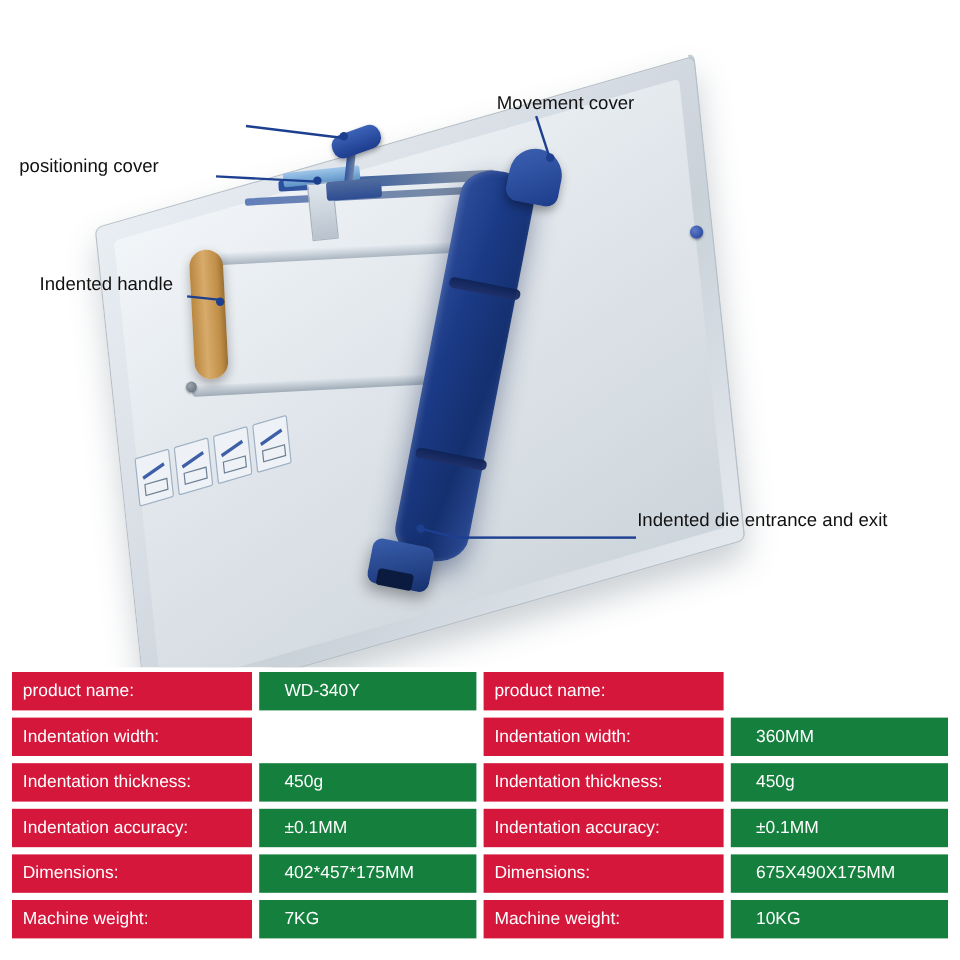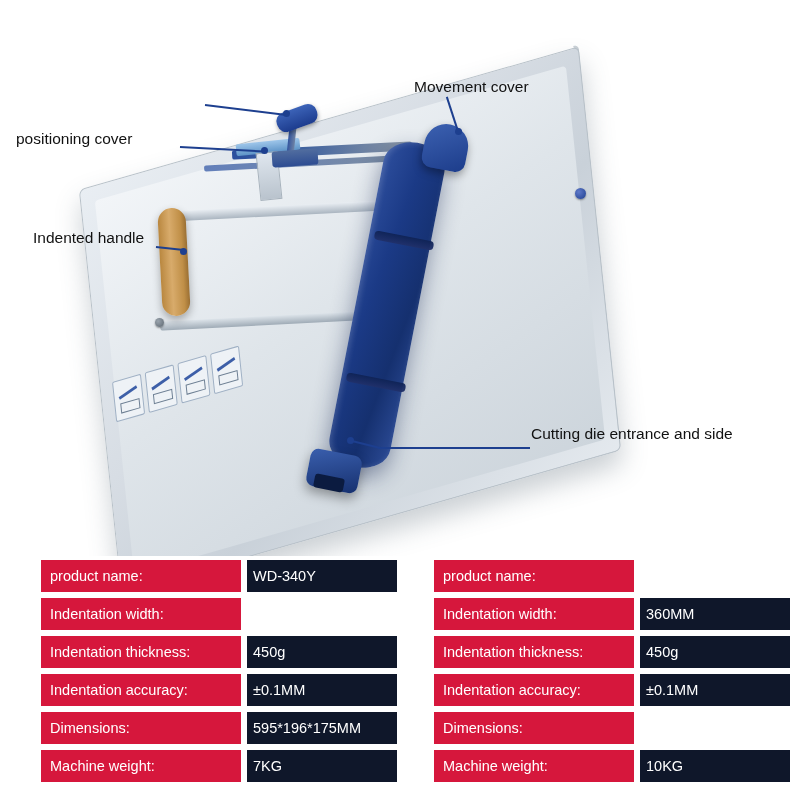--- a/index.html
+++ b/index.html
@@ -270,44 +270,43 @@
     height: 244px;
     display: flex;
     gap: 6px;
     padding: 4px 10px 8px 10px;
   }
   .spec-table {
     flex: 1;
     display: flex;
     flex-direction: column;
     gap: 6px;
-    margin-left: 31px;
   }
   .spec-row {
     display: flex;
     gap: 6px;
     height: 32px;
   }
   .spec-key {
     width: 200px;
     background: #d6173c;
     color: #ffffff;
     font-size: 14.5px;
     display: flex;
     align-items: center;
     padding-left: 9px;
   }
   .spec-val {
     flex: 1;
-    background: #0f172a;
+    background: #15803d;
     color: #ffffff;
     font-size: 14.5px;
     display: flex;
     align-items: center;
-    padding-left: 6px;
+    padding-left: 21px;
   }
 </style>
 </head>
 <body>
 
 <div id="page">
 
   <div class="photo">
 
     <div class="plate-edge"></div>
@@ -354,21 +353,21 @@
     <div class="dot" style="left:261px; top:147px;"></div>
 
     <div class="callout" style="left:20px; top:229px;margin-left:13px;">Indented handle</div>
     <div class="leader" style="left:156px; top:246px; width:28px; transform:rotate(6deg);"></div>
     <div class="dot" style="left:180px; top:248px;"></div>
 
     <div class="callout" style="left:414px; top:78px;">Movement cover</div>
     <div class="leader" style="left:447px; top:96px; width:36px; transform:rotate(72deg);"></div>
     <div class="dot" style="left:455px; top:128px;"></div>
 
-    <div class="callout" style="left:531px; top:425px;">Cutting die entrance and side</div>
+    <div class="callout" style="left:531px; top:425px;">Indented die entrance and exit</div>
     <div class="leader" style="left:378px; top:447px; width:152px; transform:rotate(0deg);"></div>
     <div class="leader" style="left:352px; top:440px; width:30px; transform:rotate(14deg);"></div>
     <div class="dot" style="left:347px; top:437px;"></div>
   </div>
 
   <div class="tables">
 
     <div class="spec-table">
       <div class="spec-row">
         <div class="spec-key">product name:</div>
@@ -380,21 +379,21 @@
       <div class="spec-row">
         <div class="spec-key">Indentation thickness:</div>
         <div class="spec-val">450g</div>
       </div>
       <div class="spec-row">
         <div class="spec-key">Indentation accuracy:</div>
         <div class="spec-val">±0.1MM</div>
       </div>
       <div class="spec-row">
         <div class="spec-key">Dimensions:</div>
-        <div class="spec-val">595*196*175MM</div>
+        <div class="spec-val">402*457*175MM</div>
       </div>
       <div class="spec-row">
         <div class="spec-key">Machine weight:</div>
         <div class="spec-val">7KG</div>
       </div>
     </div>
 
     <div class="spec-table">
       <div class="spec-row">
         <div class="spec-key">product name:</div>
@@ -406,20 +405,21 @@
       <div class="spec-row">
         <div class="spec-key">Indentation thickness:</div>
         <div class="spec-val">450g</div>
       </div>
       <div class="spec-row">
         <div class="spec-key">Indentation accuracy:</div>
         <div class="spec-val">±0.1MM</div>
       </div>
       <div class="spec-row">
         <div class="spec-key">Dimensions:</div>
+        <div class="spec-val">675X490X175MM</div>
       </div>
       <div class="spec-row">
         <div class="spec-key">Machine weight:</div>
         <div class="spec-val">10KG</div>
       </div>
     </div>
 
   </div>
 </div>
 

